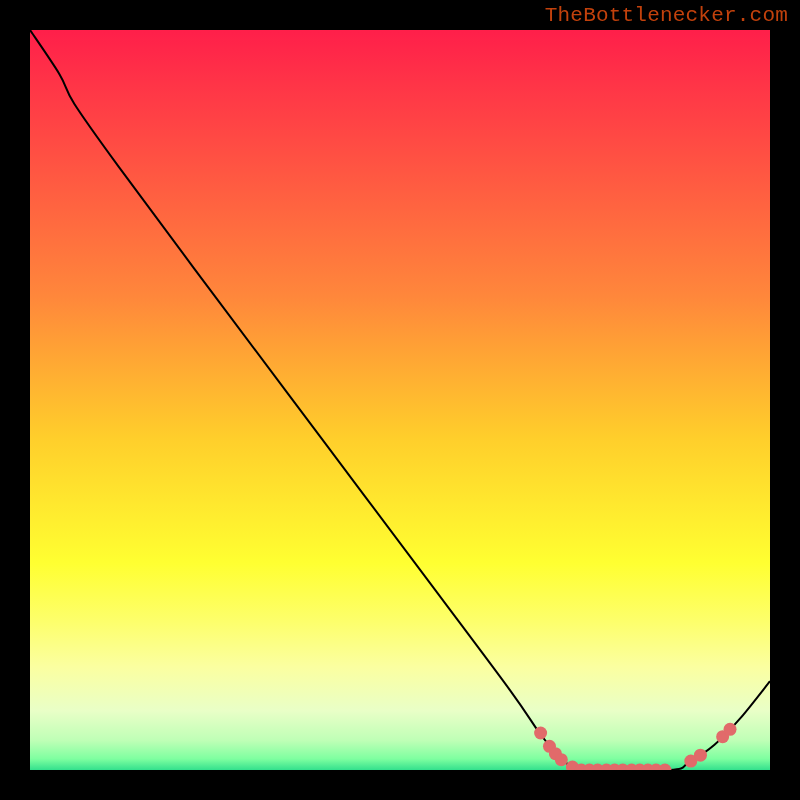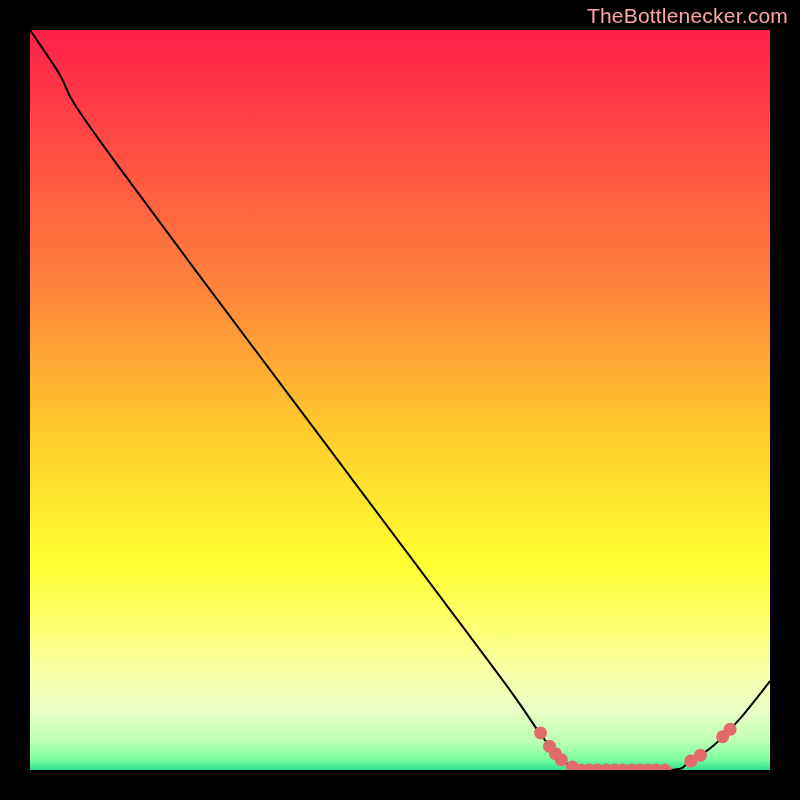--- a/index.html
+++ b/index.html
@@ -13,23 +13,23 @@
   .frame {
     position: relative;
     width: 800px;
     height: 800px;
     background: #000;
   }
   .watermark {
     position: absolute;
     top: 4px;
     right: 12px;
-    font-family: Liberation Sans, sans-serif;
+    font-family: Liberation Mono, monospace;
     font-size: 21px;
-    color: #fca5a5;
+    color: #c2410c;
     letter-spacing: 0.2px;
     user-select: none;
   }
   .plot {
     position: absolute;
     left: 30px;
     top: 30px;
     width: 740px;
     height: 740px;
   }

